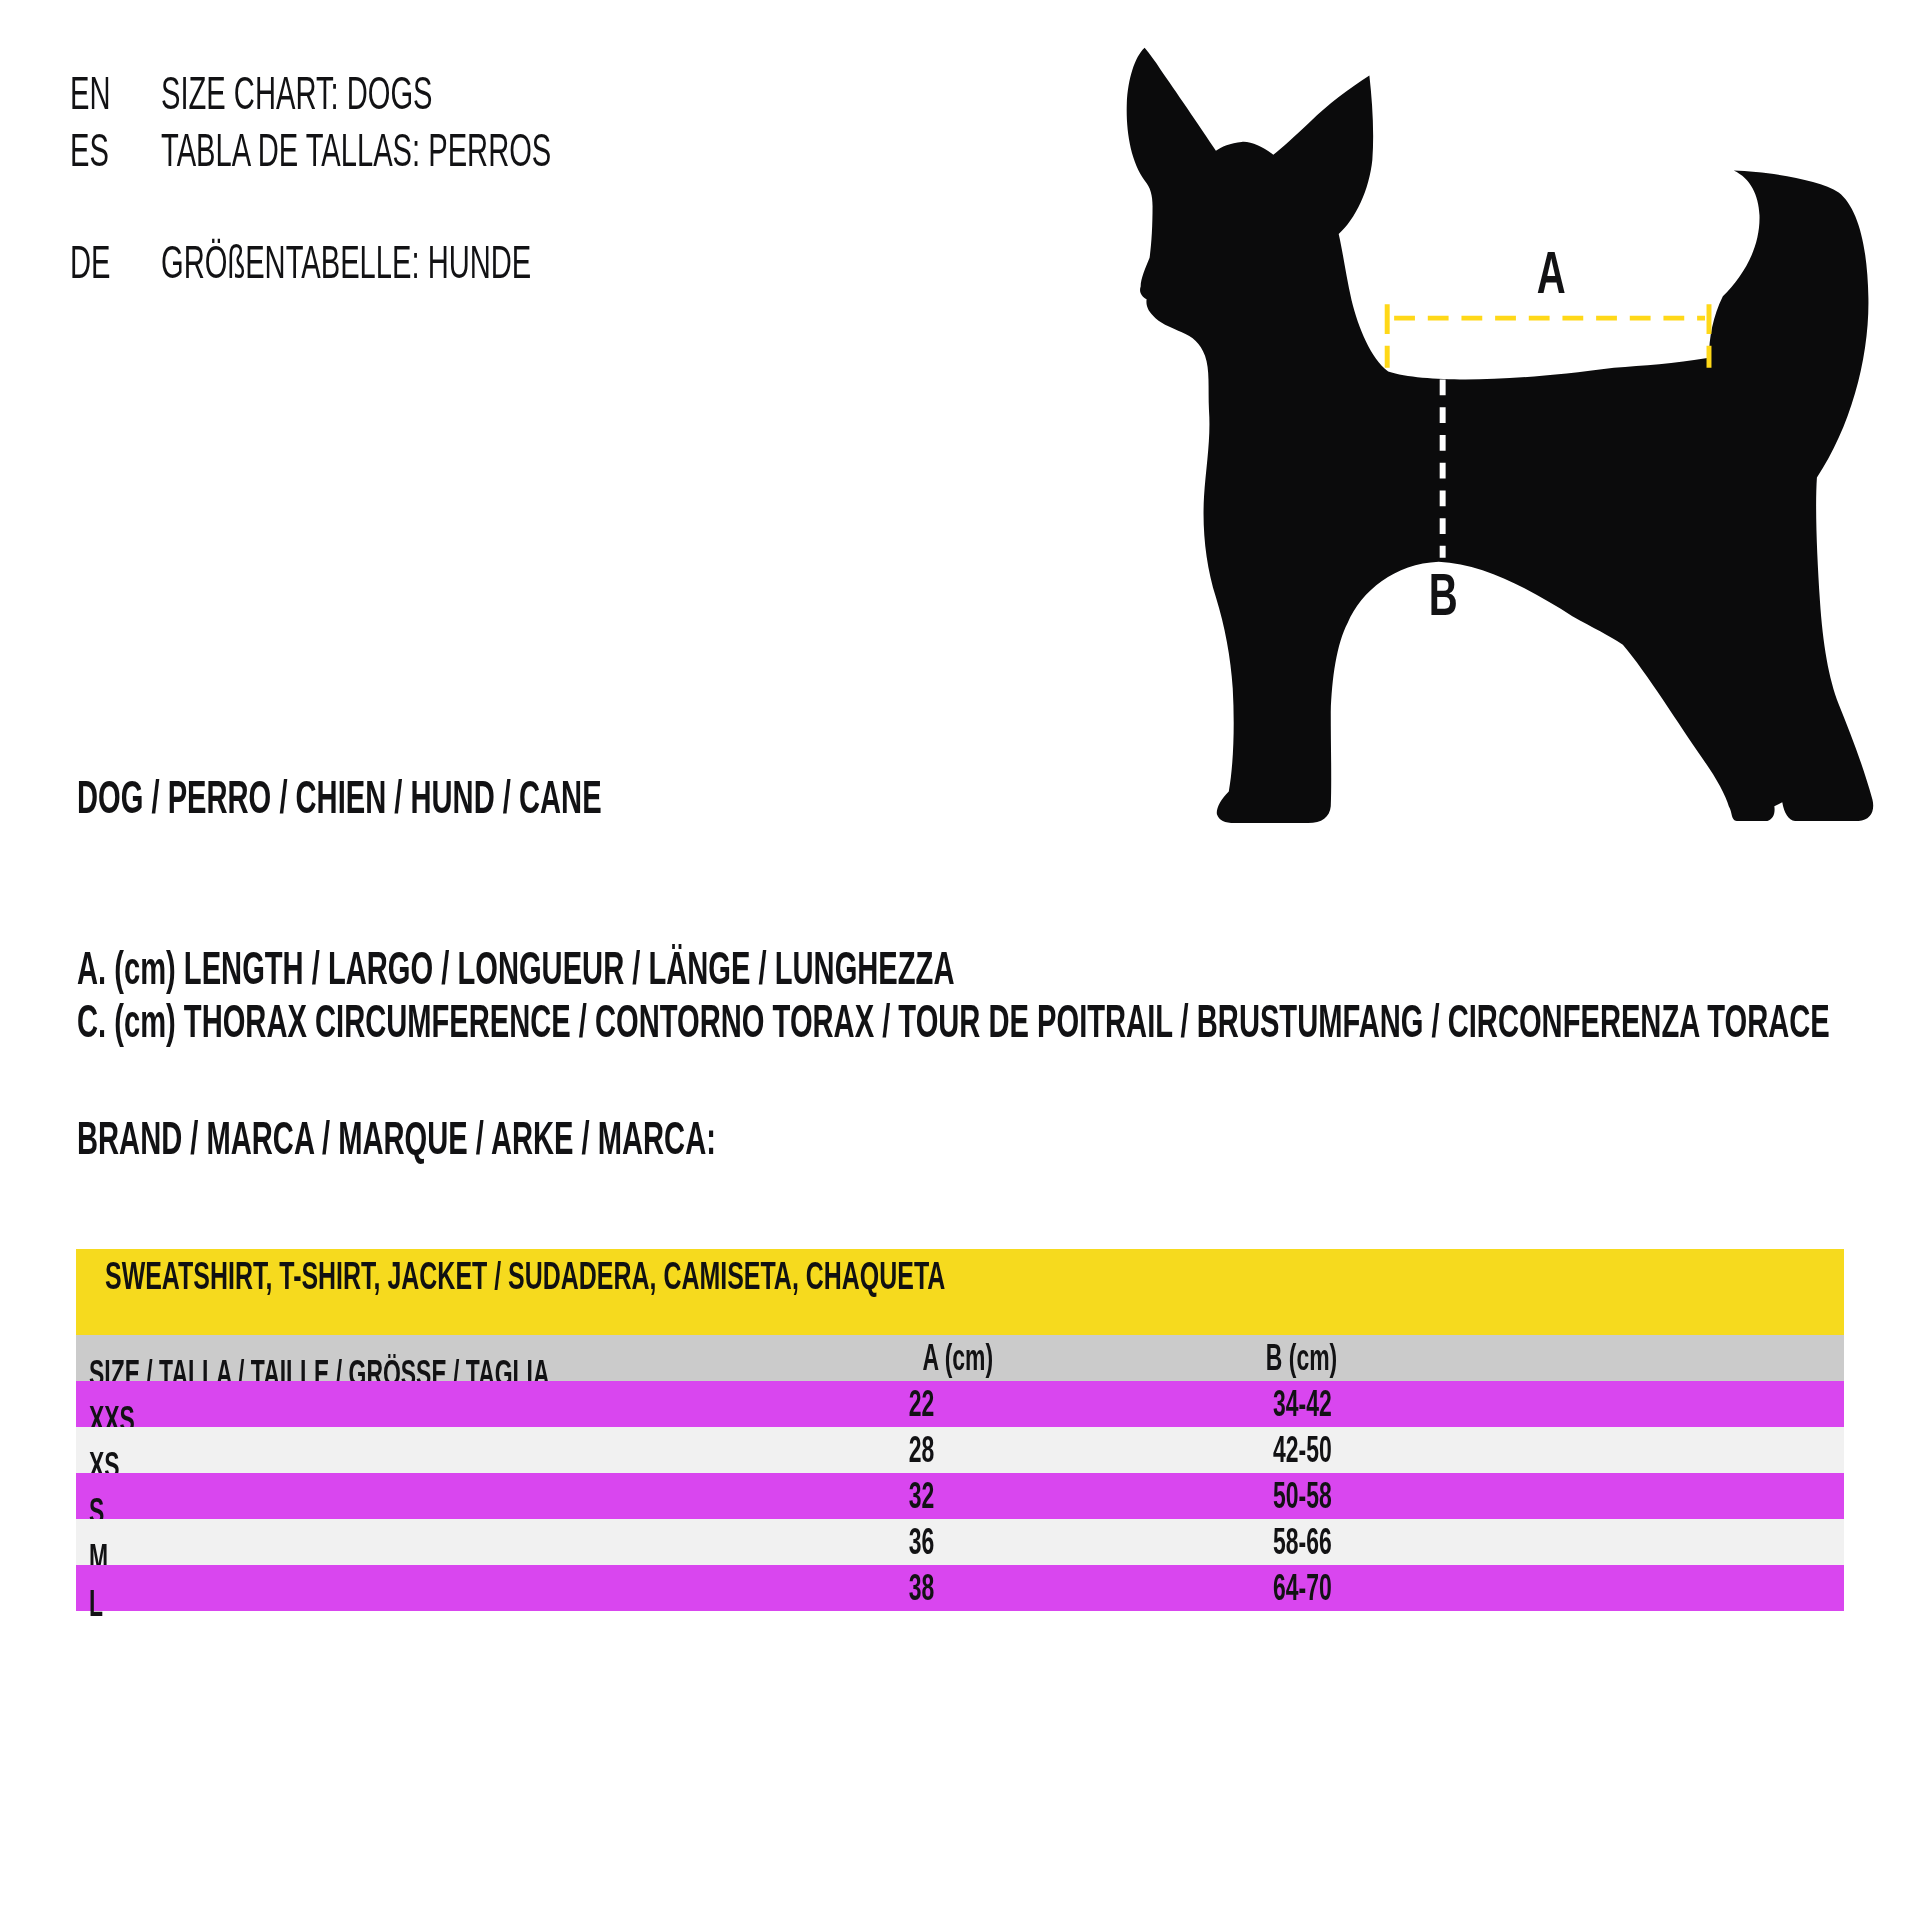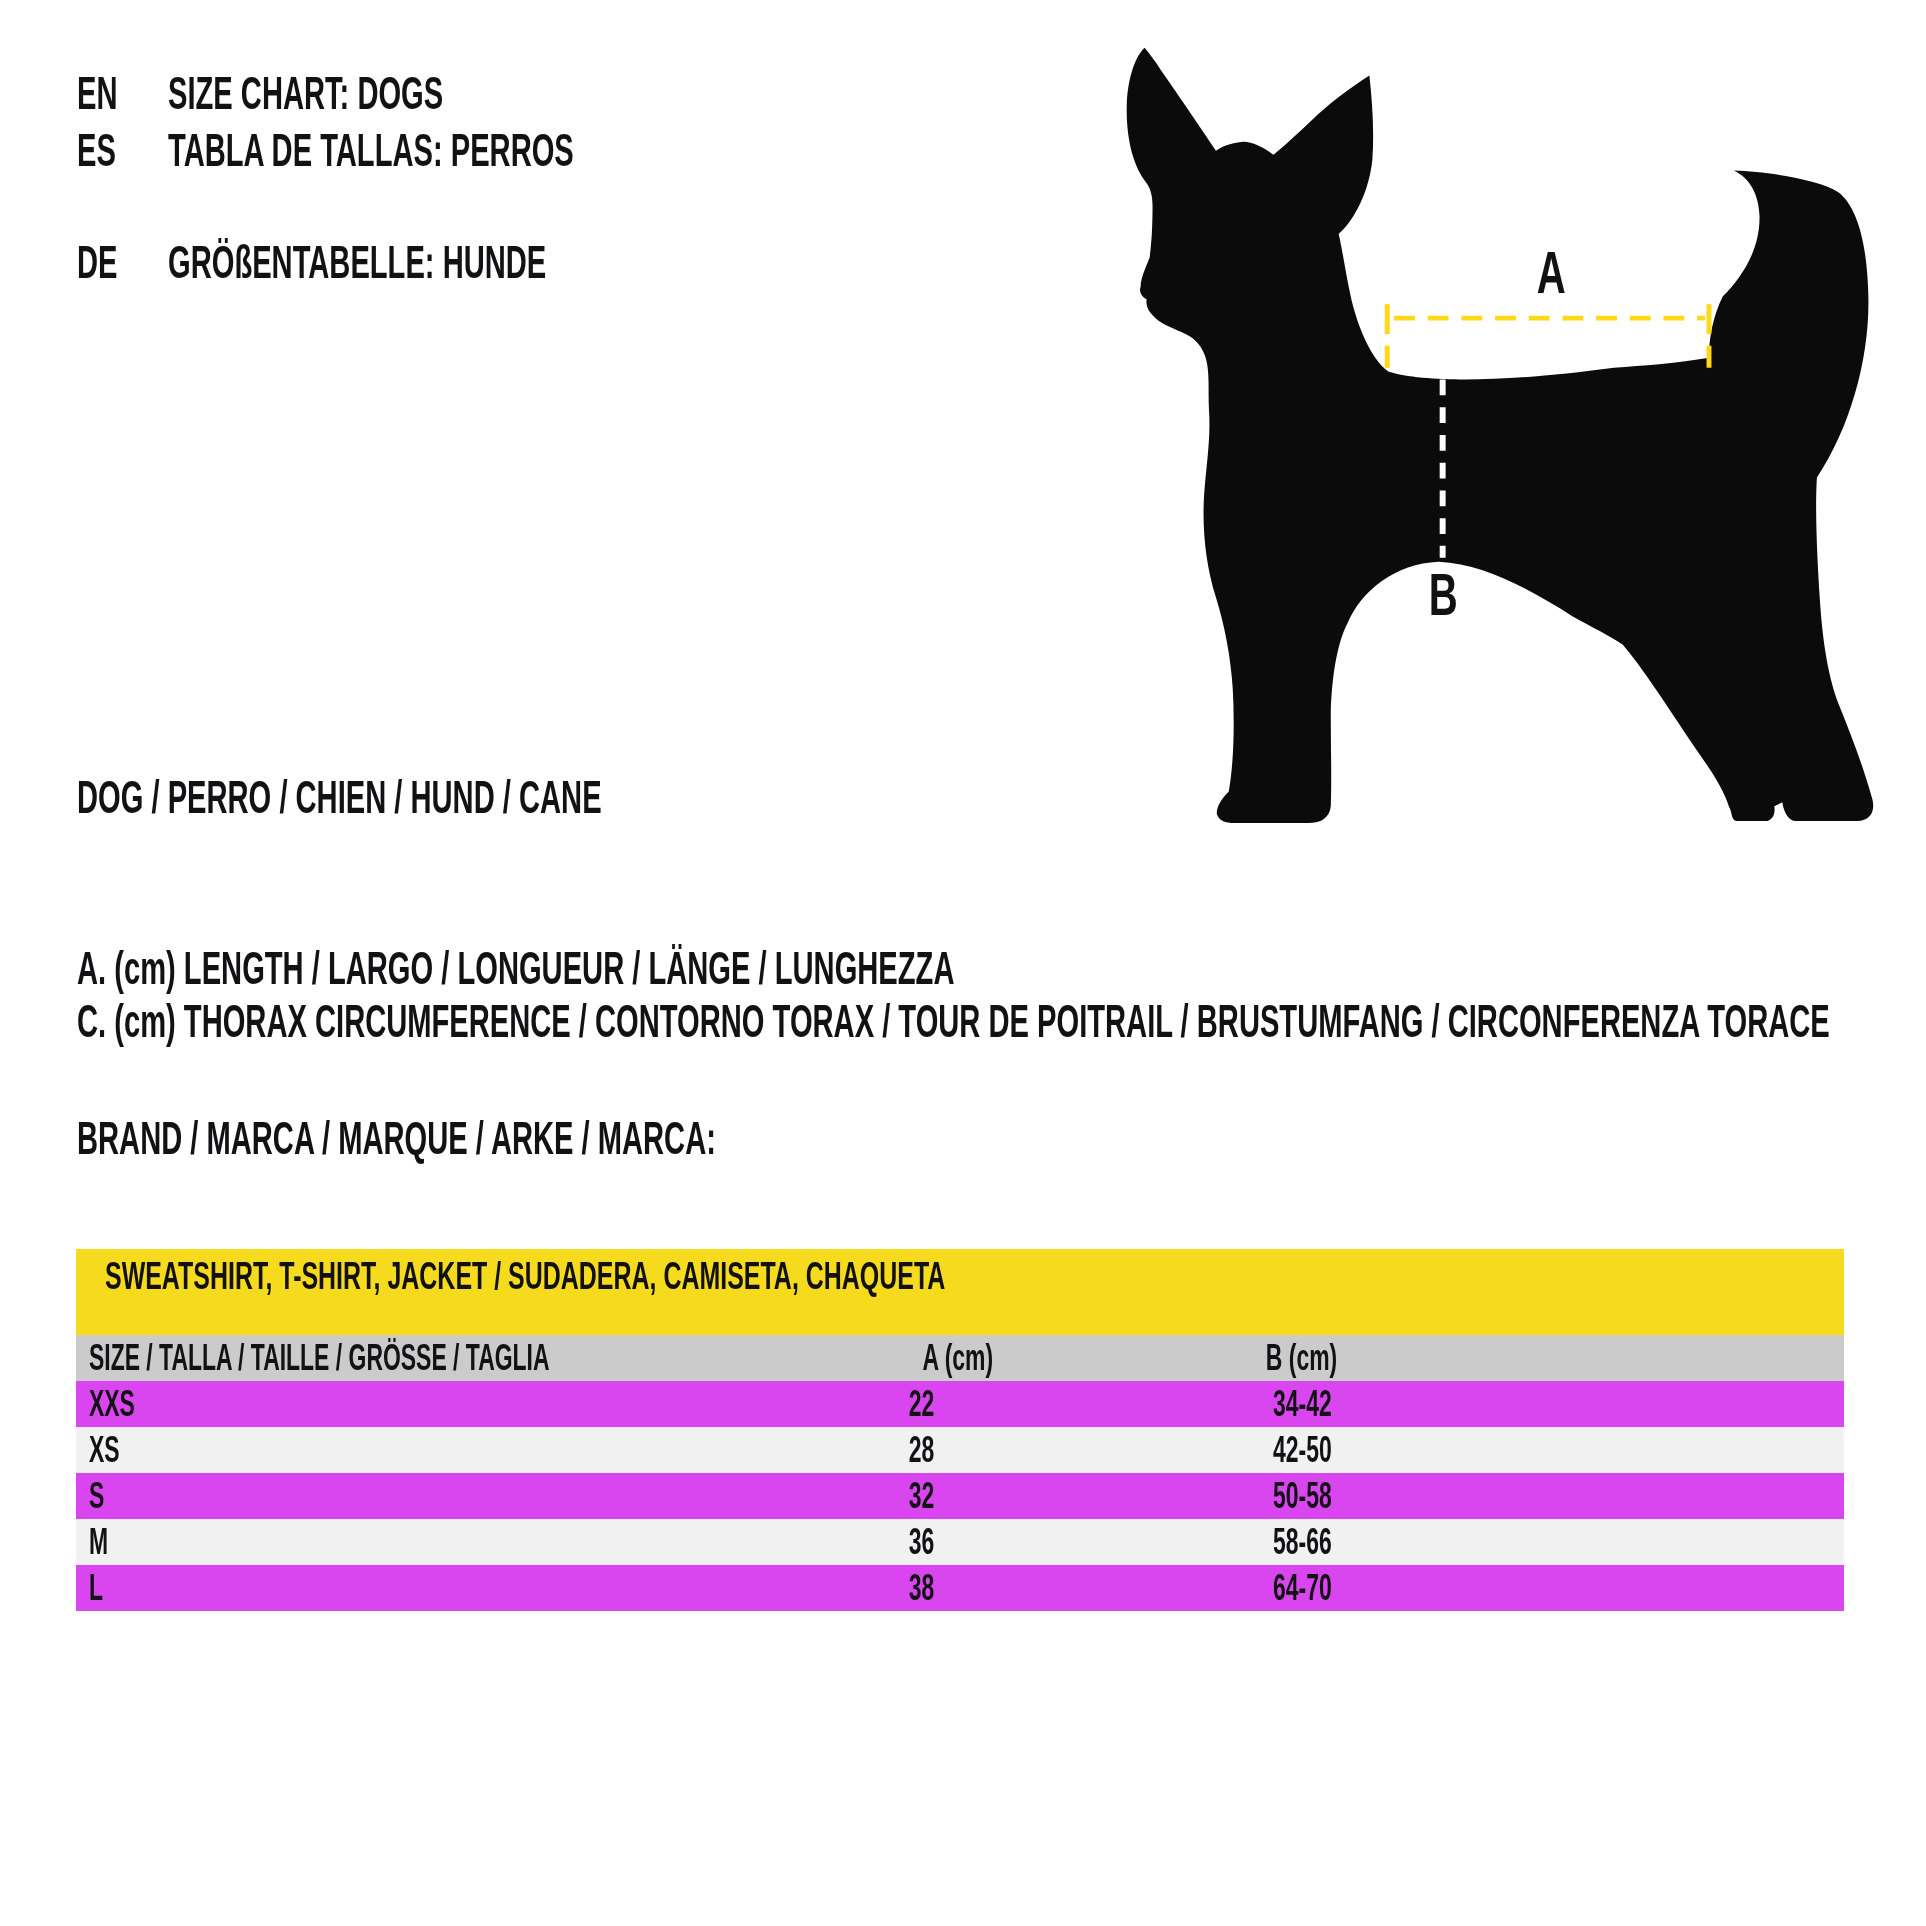--- a/index.html
+++ b/index.html
@@ -6,39 +6,39 @@
   .canvas{
     position:relative;width:1927px;height:1927px;background:#ffffff;overflow:hidden;
     font-family:"Liberation Sans",sans-serif;color:#121214;
   }
   
   .cond{display:inline-block;transform:scaleX(0.62);transform-origin:0 50%;white-space:nowrap;}
   .cond-center{display:inline-block;transform:scaleX(0.62);transform-origin:50% 50%;white-space:nowrap;}
   .cond-banner{display:inline-block;transform:scaleX(0.64);transform-origin:0 50%;white-space:nowrap;}
 
   
-  .lang-row{position:absolute;left:77px;height:48px;line-height:48px;font-size:47px;font-weight:bold;display:flex;}
+  .lang-row{position:absolute;left:70px;height:48px;line-height:48px;font-size:47px;font-weight:normal;display:flex;}
   .lang-code{display:inline-block;width:91px;flex:0 0 91px;}
 
   
   .body-line{position:absolute;left:77px;height:50px;line-height:50px;font-size:47px;font-weight:bold;}
 
   
   .dog-svg{position:absolute;left:1089px;top:30px;width:838px;height:802px;}
   .measure-label{position:absolute;width:63px;text-align:center;font-size:59px;font-weight:bold;line-height:59px;}
   .measure-label .cond-center{transform:scaleX(0.68);}
 
   
   .size-table{position:absolute;left:76px;top:1249px;width:1768px;}
   .banner{background:#F6DA1E;height:86px;padding:7px 0 0 29px;box-sizing:border-box;}
   .banner-line{height:40px;line-height:40px;font-size:39px;font-weight:bold;color:#111111;}
   .trow{position:relative;height:46px;line-height:46px;font-size:37px;font-weight:bold;background:#d946ef;}
   .trow.thead{background:#CBCBCB;}
   .trow.alt{background:#F1F1F1;}
-  .c-size{position:absolute;left:13px;top:0;text-decoration:underline;}
+  .c-size{position:absolute;left:13px;top:16px;text-decoration:underline;}
   .c-a{position:absolute;left:825px;top:0;width:198px;}
   .c-b{position:absolute;left:1127px;top:0;width:198px;text-align:center;}
 </style>
 </head>
 <body>
 
 <div class="canvas">
 
   <div class="lang-row" style="top:69px">
     <span class="lang-code"><span class="cond">EN</span></span>

